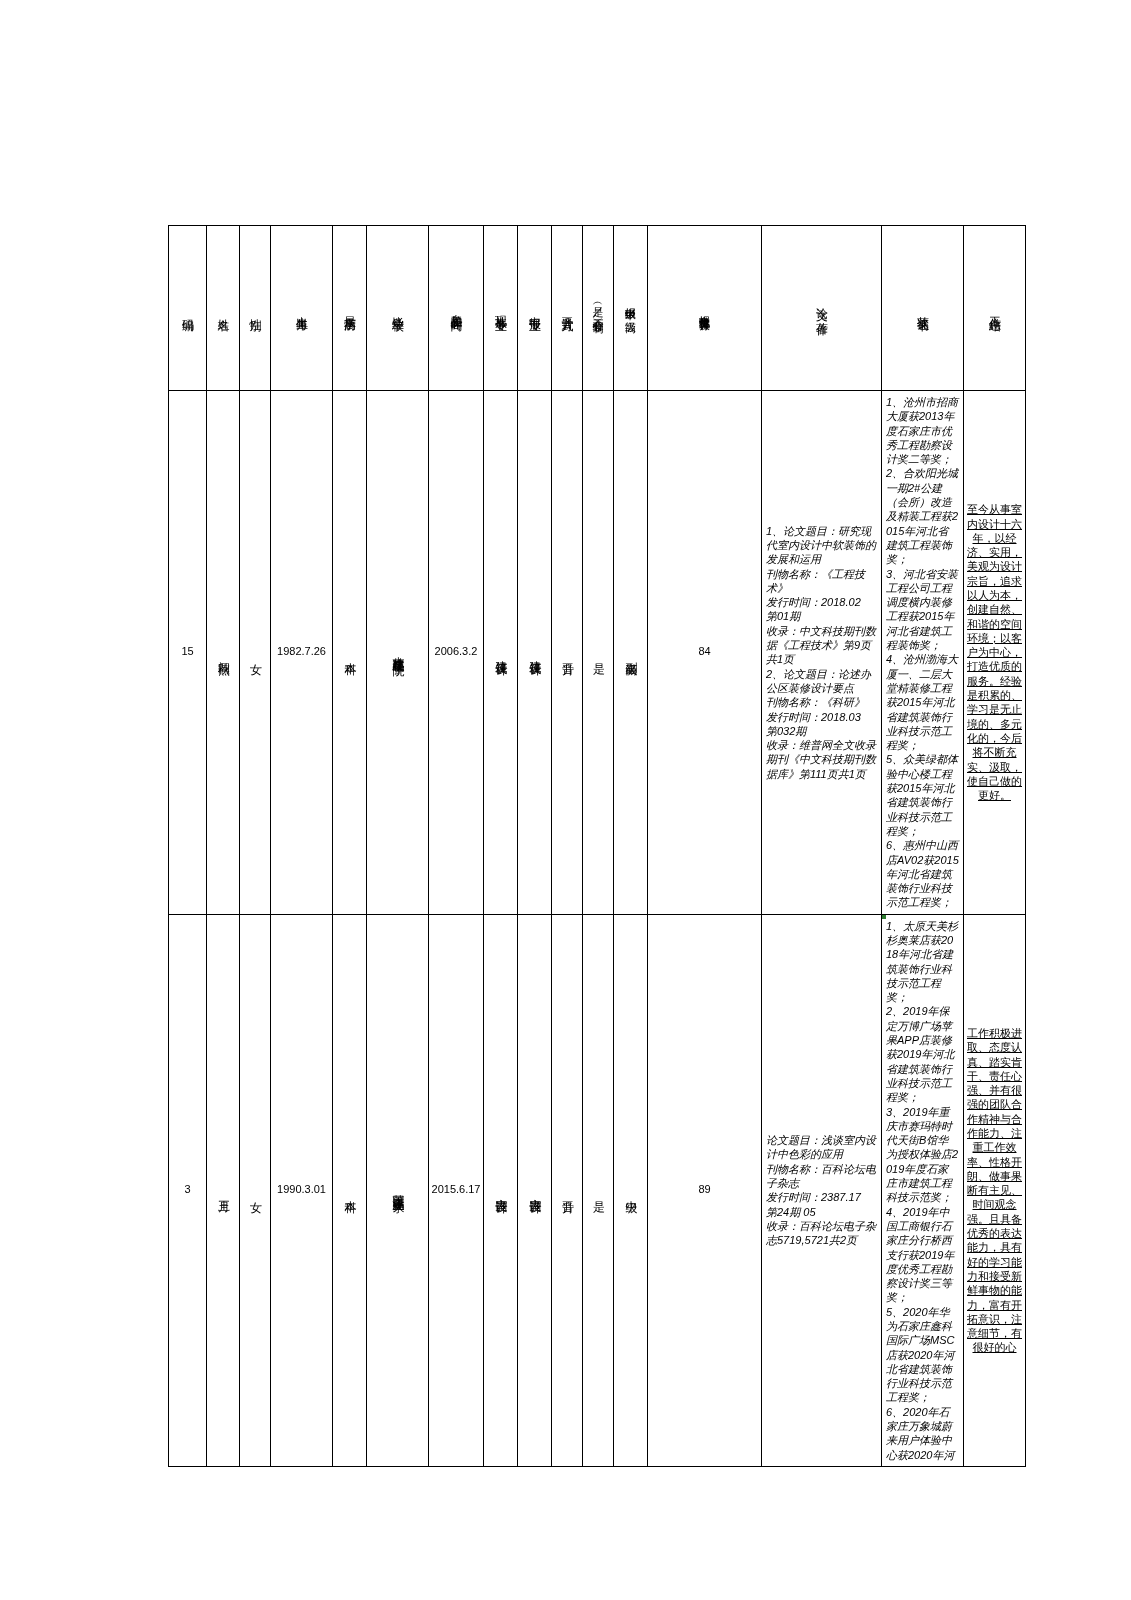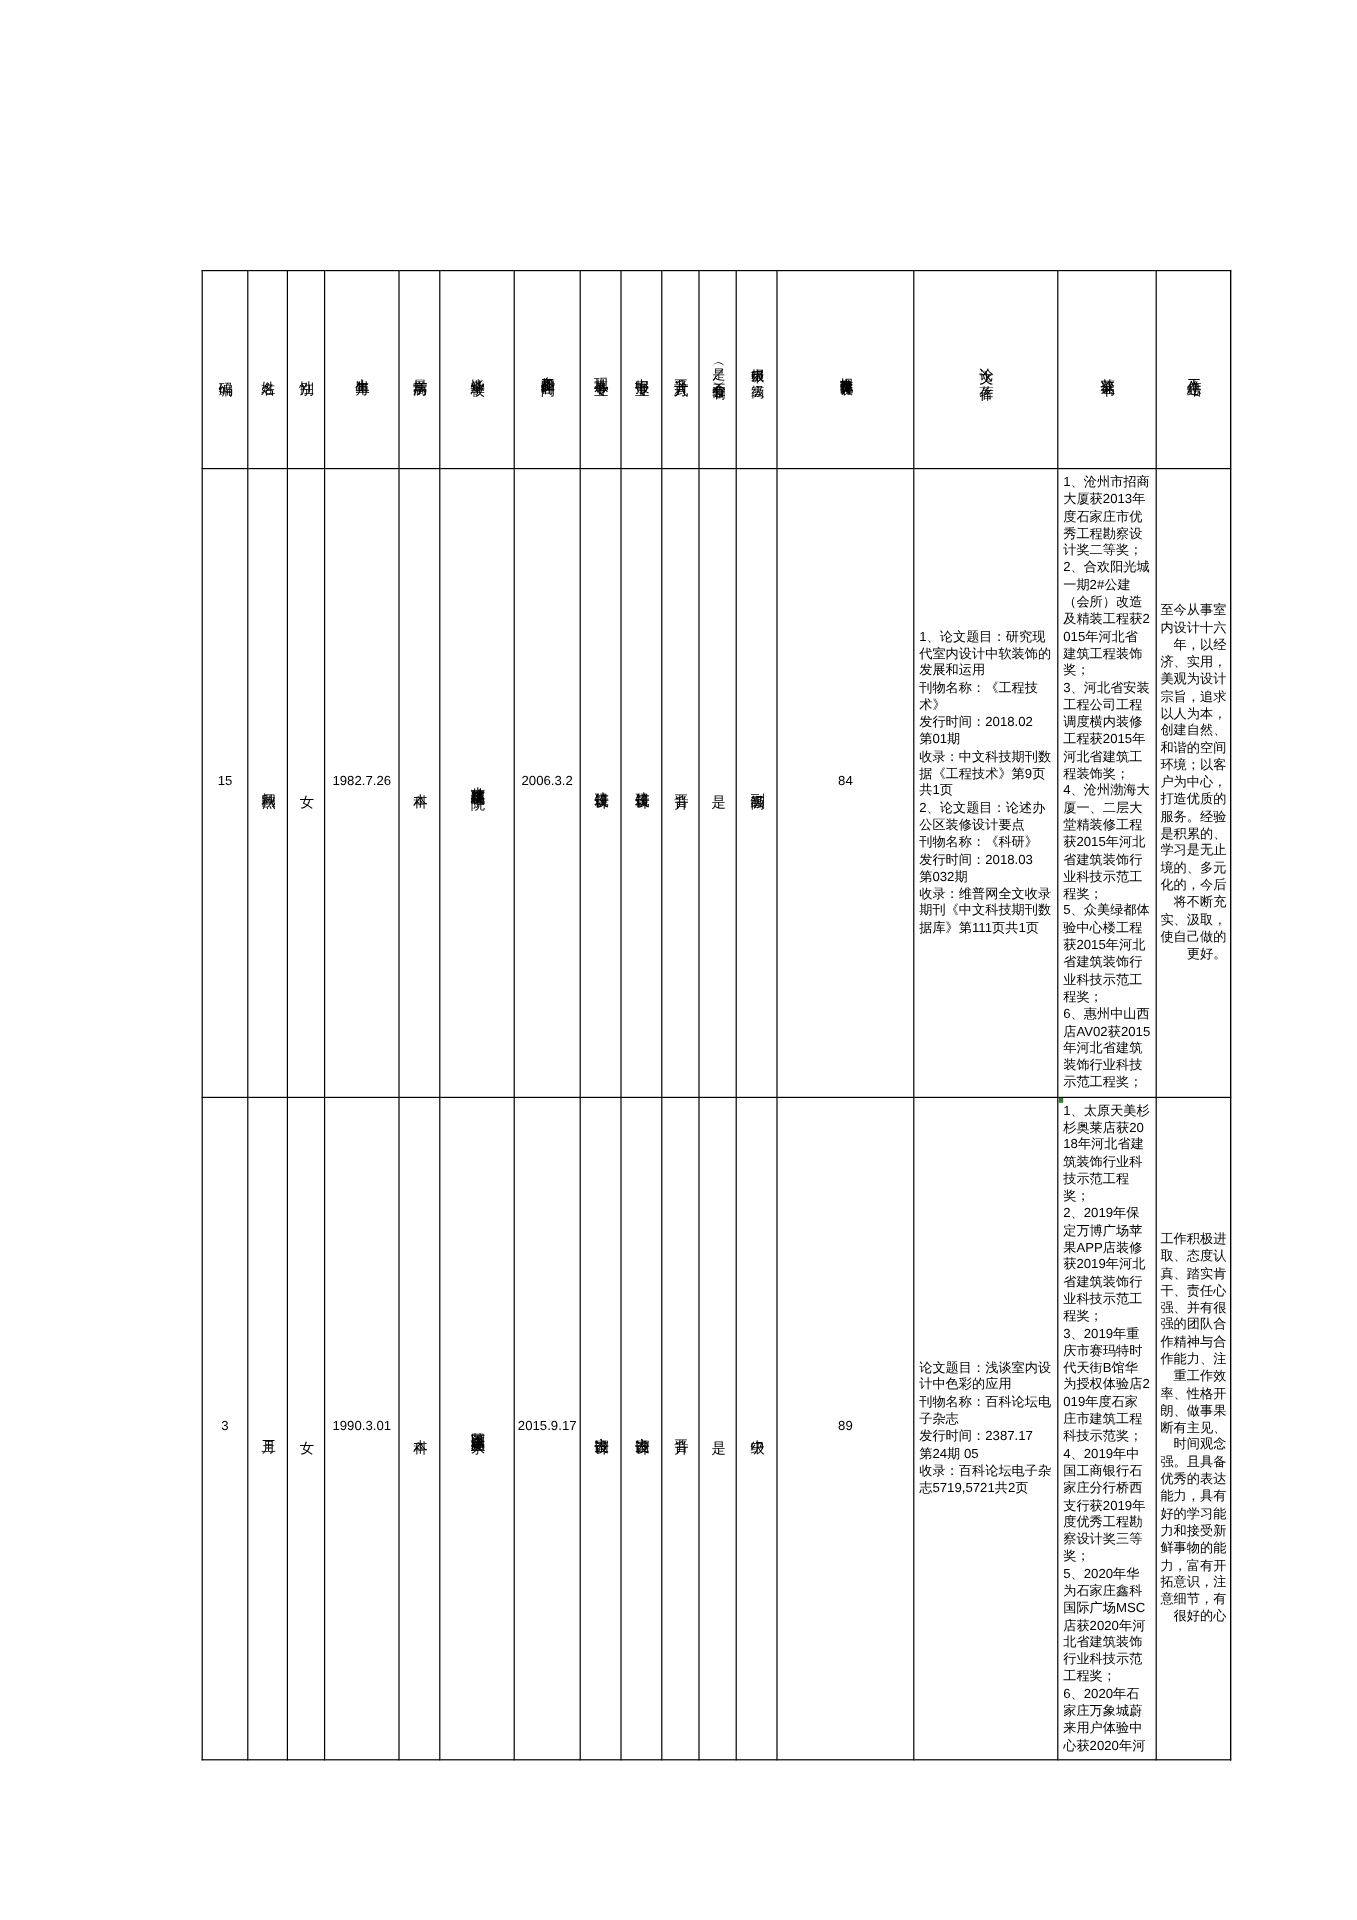--- a/index.html
+++ b/index.html
@@ -74,28 +74,30 @@
     margin: 0 auto;
     max-height: 440px;
   }
   .cell-text {
     font-size: 11px;
     line-height: 1.3;
     text-align: left;
     padding: 2px 3px;
     word-break: break-all;
     white-space: pre-wrap;
+    font-style: italic;
   }
   .cell-narrow {
     font-size: 11px;
     line-height: 1.3;
-    text-align: right;
+    text-align: center;
     padding: 2px 2px;
     word-break: break-all;
     white-space: pre-wrap;
+    text-decoration: underline;
   }
   .num {
     font-size: 12px;
   }
   .mid {
     text-align: center;
     vertical-align: middle;
   }
   
   col.c0 { width: 38px; }
@@ -214,21 +216,21 @@
             </td>
           <td class="mid">免试</td>
         </tr>
         <tr class="row2">
           <td class="mid num">3</td>
           <td class="mid"><span class="vbody">王月</span></td>
           <td class="mid"><span class="vbody">女</span></td>
           <td class="mid num">1990.3.01</td>
           <td class="mid"><span class="vbody">本科</span></td>
           <td class="mid"><span class="vbody">英国诺森比亚大学</span></td>
-          <td class="mid num">2015.9.17</td>
+          <td class="mid num">2015.6.17</td>
           <td class="mid"><span class="vbody">室内设计</span></td>
           <td class="mid"><span class="vbody">室内设计</span></td>
           <td class="mid"><span class="vbody">晋升</span></td>
           <td class="mid"><span class="vbody">是</span></td>
           <td class="mid"><span class="vbody">中级</span></td>
           <td class="mid num">89</td>
           <td class="mid">
               <div class="cell-text">论文题目：浅谈室内设计中色彩的应用
 刊物名称：百科论坛电子杂志
 发行时间：2387.17

